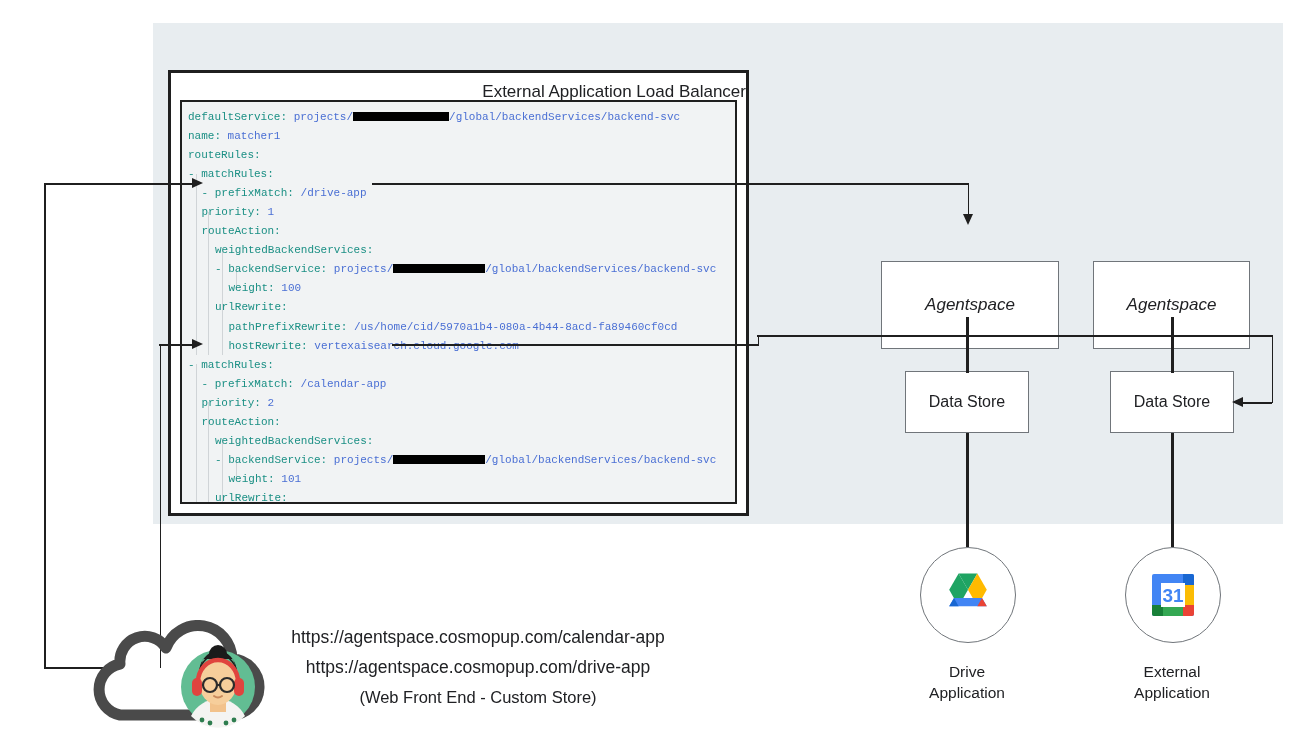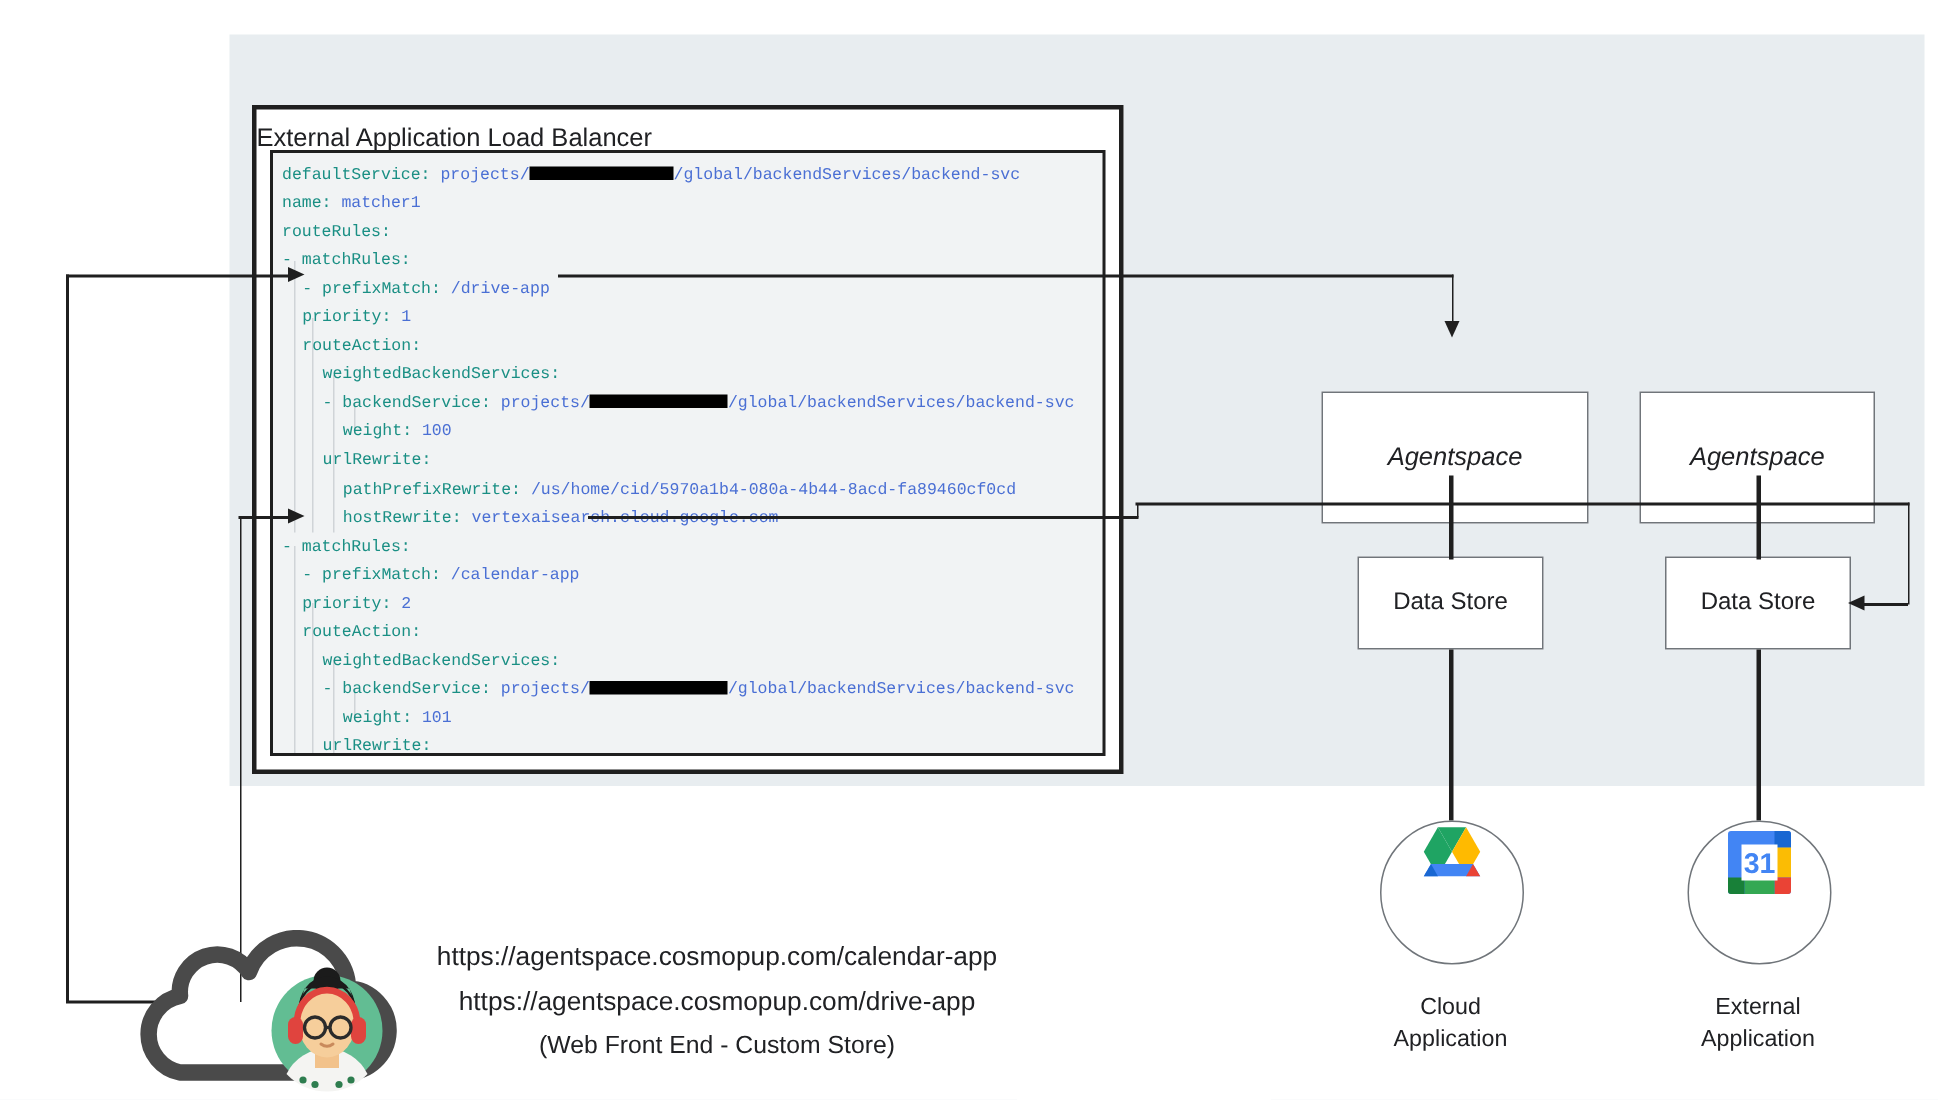--- a/index.html
+++ b/index.html
@@ -36,21 +36,21 @@
     left: 168px; top: 70px;
     width: 581px; height: 446px;
     background: #ffffff;
     border: 3px solid #1f1f1f;
     box-sizing: border-box;
   }
   .lb-title {
     position: absolute;
     left: 0; top: 9px;
     width: 100%;
-    text-align: left;
+    text-align: right;
     font-size: 17px;
     color: #202124;
     white-space: nowrap;
   }
 
   
   .code-panel {
     position: absolute;
     left: 180px; top: 100px;
     width: 557px; height: 404px;
@@ -139,20 +139,21 @@
   .urls .sub { font-size: 16.5px; }
 
   
   .app-circle {
     position: absolute;
     width: 94px; height: 94px;
     border-radius: 50%;
     background: #ffffff;
     border: 1.4px solid #70757a;
     display: flex;
+    align-items: center;
     justify-content: center;
   }
   .app-caption {
     position: absolute;
     width: 160px;
     text-align: center;
     font-size: 15.5px;
     line-height: 21px;
     color: #202124;
   }
@@ -270,21 +271,21 @@
       <path d="M37.4 3.5 L46.8 19.8 L37.4 36.2 L28 19.8 Z" fill="#FFBA00"></path>
       <path d="M9.2 19.8 L18.6 3.5 L28 19.8 L18.6 36.2 Z" fill="#1FA463" opacity="0"></path>
       <path d="M18.6 3.5 L28 19.8 L18.6 36.2 L9.2 19.8 Z" fill="#1FA463"></path>
       <path d="M9.2 19.8 L18.6 36.2 L46.8 36.2 L37.4 19.8 Z" fill="#4285F4" opacity="0"></path>
       <path d="M14 28 L42 28 L46.8 36.2 L9.2 36.2 Z" fill="#4285F4"></path>
       <path d="M9.2 36.2 L14 28 L18.6 36.2 Z" fill="#1967D2"></path>
       <path d="M42 28 L46.8 36.2 L37.4 36.2 Z" fill="#EA4335"></path>
     </svg>
   </div>
   <div class="app-caption" style="left:887px;top:661px;">
-    <div>Cloud</div>
+    <div>Drive</div>
     <div>Application</div>
   </div>
 
   <div class="app-circle" style="left:1125px;top:547px;">
     <svg width="54" height="54" viewBox="0 0 54 54">
       <rect x="6" y="6" width="42" height="42" rx="2" fill="#4285F4"></rect>
       <path d="M37 6 h9 a2 2 0 0 1 2 2 v9 h-11 z" fill="#1967D2"></path>
       <path d="M37 17 h11 v20 h-11 z" fill="#FBBC04"></path>
       <path d="M37 37 h11 v9 a2 2 0 0 1 -2 2 h-9 z" fill="#EA4335"></path>
       <path d="M17 37 h20 v11 h-20 z" fill="#34A853"></path>

